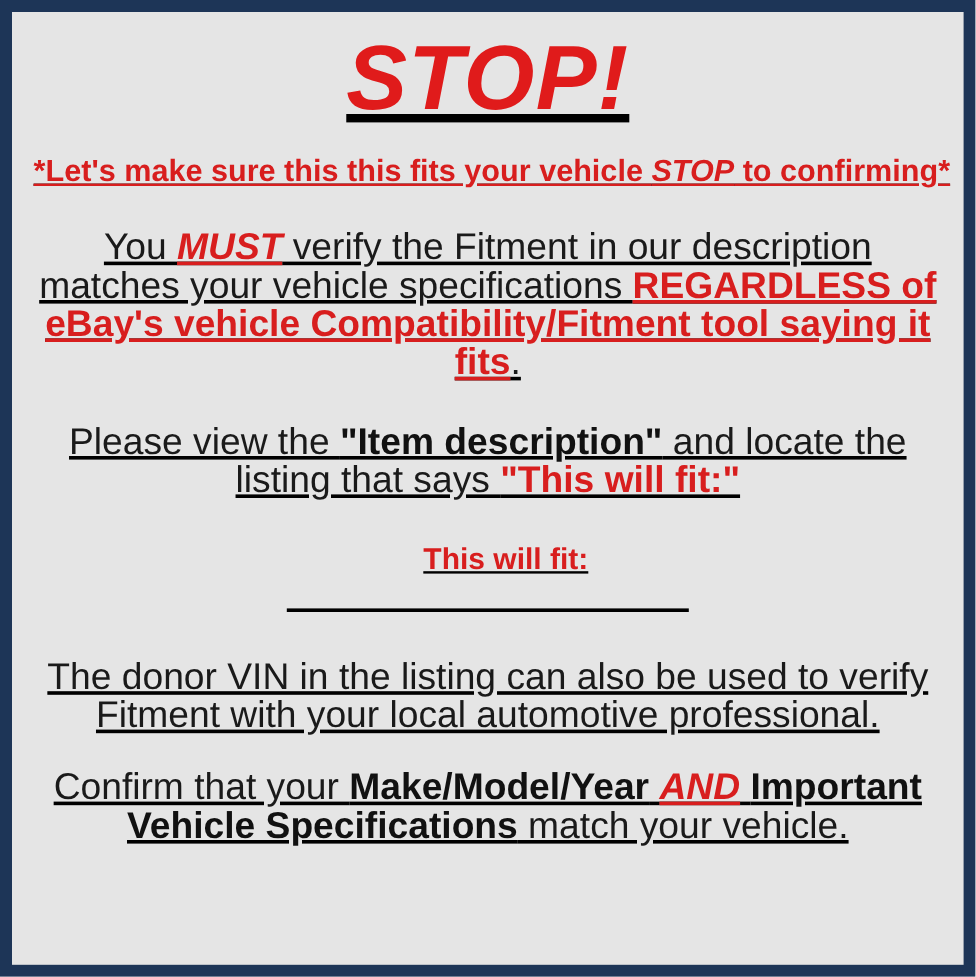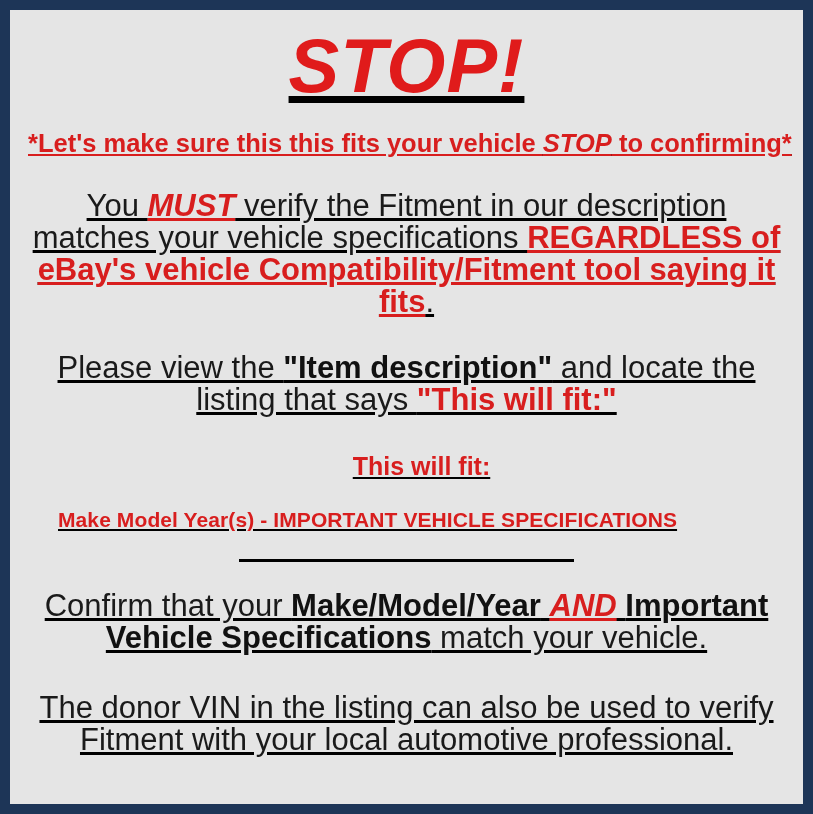--- a/index.html
+++ b/index.html
@@ -166,26 +166,25 @@
     <div class="subtitle-line">
       <span class="u"><span>*Let's make sure this this fits your vehicle </span><span class="ital">STOP</span><span> to confirming*</span></span>
     </div>
 
     <p class="body-para p-must"><span>You </span><span class="em-red-bui">MUST</span><span> verify the Fitment in our description matches your vehicle specifications </span><span class="em-red-bu">REGARDLESS of eBay's vehicle Compatibility/Fitment tool saying it fits</span><span>.</span></p>
 
     <p class="body-para p-itemdesc"><span>Please view the </span><span class="em-black-b">"Item description"</span><span> and locate the listing that says </span><span class="em-red-b">"This will fit:"</span></p>
 
     <div class="example-block">
       <div class="example-fit">This will fit:</div>
-      <div class="example-spec">Make Model Year(s) - IMPORTANT VEHICLE SPECIFICATIONS</div>
     </div>
 
     <div class="divider-wrap">
       <div class="divider-rule"></div>
     </div>
 
+    <p class="body-para p-vin">The donor VIN in the listing can also be used to verify Fitment with your local automotive professional.</p>
+
     <p class="body-para p-confirm"><span>Confirm that your </span><span class="em-black-b">Make/Model/Year</span><span>&nbsp;</span><span class="em-red-bui">AND</span><span>&nbsp;</span><span class="em-black-b">Important Vehicle Specifications</span><span> match your vehicle.</span></p>
-
-    <p class="body-para p-vin">The donor VIN in the listing can also be used to verify Fitment with your local automotive professional.</p>
 
 
   </div>
 </div>
 
 </body></html>

